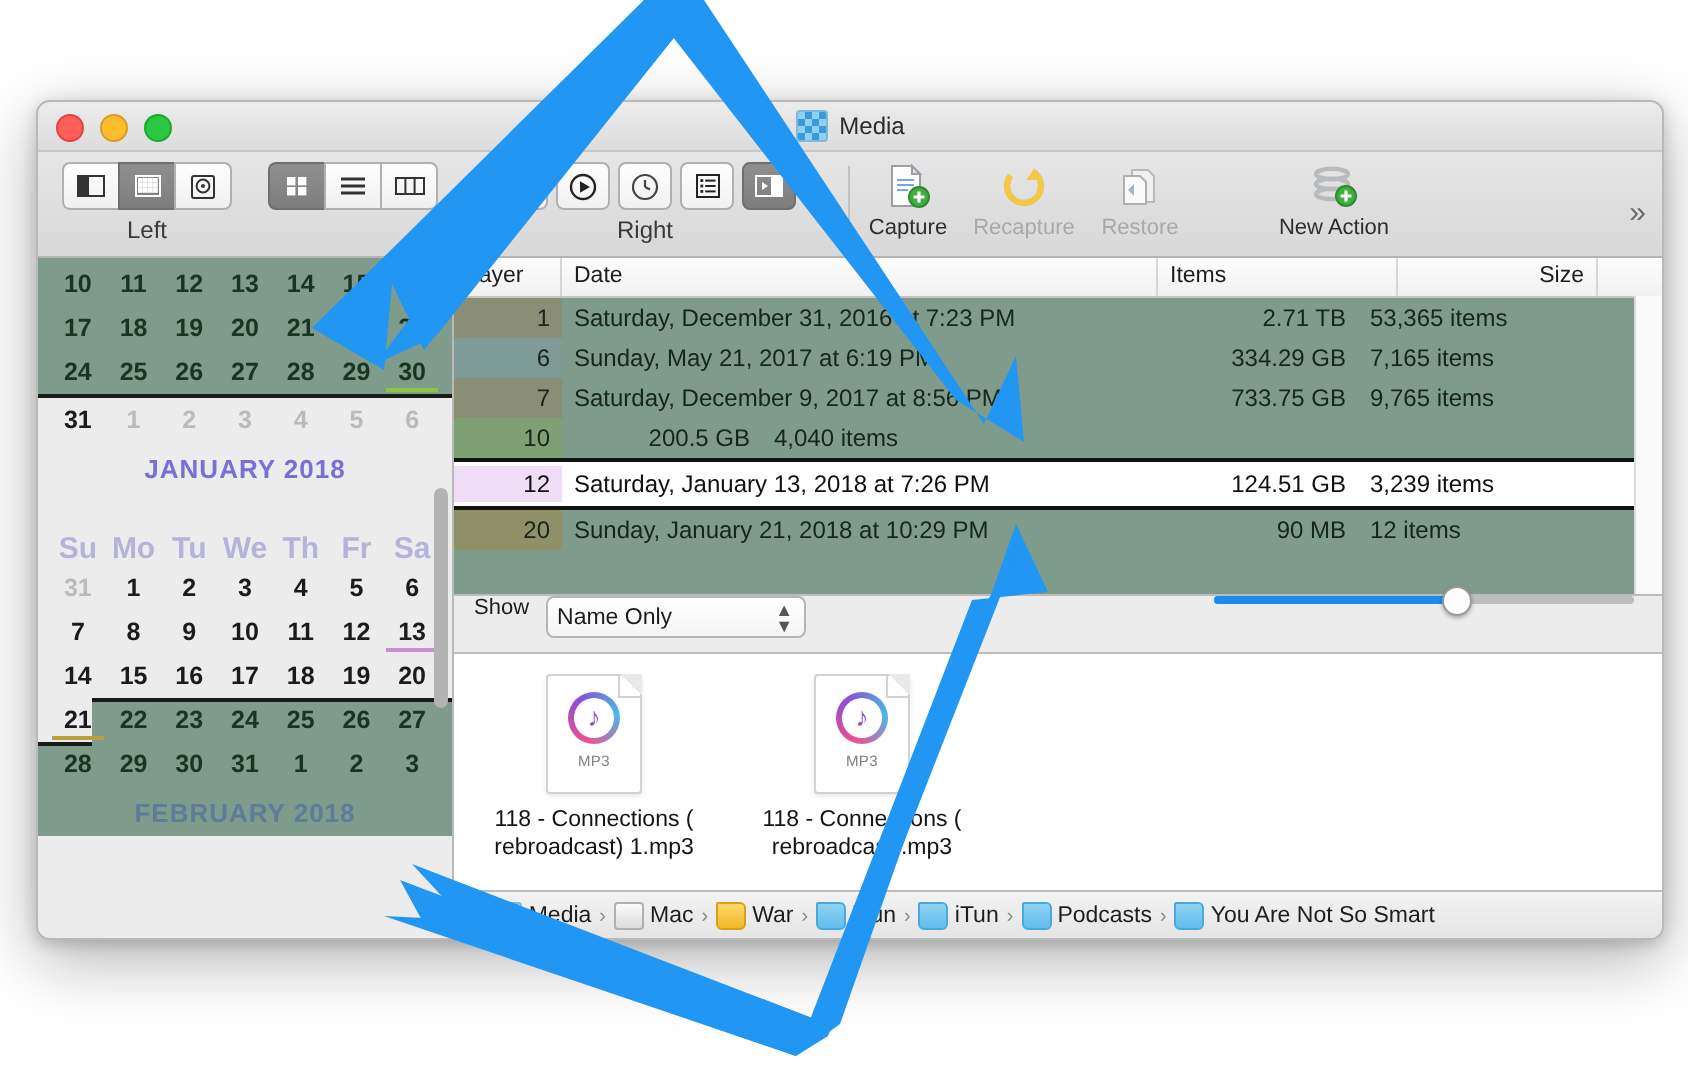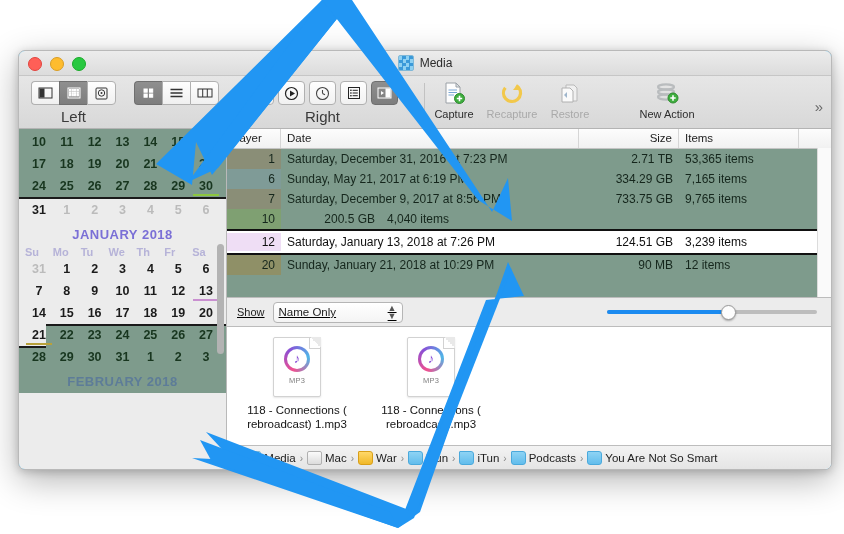--- a/index.html
+++ b/index.html
@@ -59,21 +59,21 @@
     width: 27px; height: 22px;
     background: linear-gradient(#fefefe,#f0f0f0);
     border: 1px solid #b0b0b0;
     border-right-width: 0;
     display: flex; align-items: center; justify-content: center;
   }
   .seg-btn:first-child { border-radius: 4px 0 0 4px; }
   .seg-btn:last-child { border-radius: 0 4px 4px 0; border-right-width: 1px; }
   .seg-btn.on { background: linear-gradient(#8f8f8f,#7d7d7d); border-color:#6f6f6f; }
   .seg-btn.on svg { stroke: #ffffff; fill:#ffffff; }
-  .tb-label { font-size: 15px; color: #3a3a3a; margin-top: 3px; }
+  .tb-label { font-size: 12px; color: #3a3a3a; margin-top: 3px; }
 
   .round-seg { display:flex; gap: 4px; margin-top:5px; }
   .round-btn {
     width: 25px; height: 22px; border-radius: 4px;
     background: linear-gradient(#fefefe,#f1f1f1);
     border: 1px solid #b0b0b0;
     display:flex; align-items:center; justify-content:center;
   }
   .round-btn.on { background: linear-gradient(#8f8f8f,#7d7d7d); border-color:#6f6f6f; }
 
@@ -97,21 +97,21 @@
 
   
   .cal { position:absolute; left:0; top:0; width: 207px; }
   .cal-month {
     text-align:center; font-size: 13px; font-weight: bold;
     letter-spacing: .5px; padding: 6px 0 4px;
   }
   .cal-month.jan { color:#7a6fd6; }
   .cal-month.feb { color:#5d7c98; }
   .cal-dow { display:grid; grid-template-columns: repeat(7, 1fr); padding: 0 6px; }
-  .cal-dow span { font-size:11px; color:#b6b3d8; font-weight:bold; }
+  .cal-dow span { text-align:center; font-size:15px; color:#b6b3d8; font-weight:bold;margin-top:20px; }
   .cal-grid { display:grid; grid-template-columns: repeat(7, 1fr); padding: 0 6px; }
   .cal-grid div {
     text-align:center; font-size: 12.5px; font-weight: bold;
     color: #1b1b1b; padding: 4px 0 4px; position: relative;
   }
   .cal-grid div.mut { color:#bbbbbb; }
   .cal-grid div.onsel { color:#18361f; }
   .sel-band { background:#7e9b8c; }
   .cal-mark::after{
     content:""; position:absolute; left:50%; bottom:1px; transform:translateX(-50%);
@@ -151,21 +151,21 @@
   .trow.sel { background:#ffffff; color:#101010; border-top:2px solid #111; border-bottom:2px solid #111; height:22px;}
   .trow.sel .c { height:18px; line-height:18px; }
   .trow.sel .c.layer { background:#efdef5; }
   .blank-row { height: 22px; background:#7e9b8c; }
 
   .tbl-scroll-v { position:absolute; right:0; top:19px; width:13px; bottom:0; background:#fafafa; border-left:1px solid #dcdcdc;}
 
   
   .showbar {
     height: 28px; background:#ececec; border-top:1px solid #bcbcbc; border-bottom:1px solid #bcbcbc;
-    display:flex; align-items:center; padding: 0 10px; gap: 8px; position:relative;text-decoration:underline;
+    display:flex; align-items:flex-start; padding: 0 10px; gap: 8px; position:relative;
   }
   .show-label { font-size: 11px; color:#1d1d1d; }
   .popup {
     width: 118px; height: 19px; border-radius: 4px;
     background: linear-gradient(#ffffff,#f4f4f4);
     border: 1px solid #b5b5b5;
     display:flex; align-items:center; justify-content:space-between;
     padding: 0 5px; font-size: 11.5px; color:#1c1c1c;
   }
   .stepper { font-size:9px; line-height:8px; color:#555; display:flex; flex-direction:column;}
@@ -542,22 +542,22 @@
       </div>
 
       <div class="left-scroll"></div>
     </div>
 
     <div class="right-pane">
 
       <div class="tbl-head">
         <div class="th layer">Layer</div>
         <div class="th date">Date</div>
+        <div class="th items">Items</div>
         <div class="th size">Size</div>
-        <div class="th items">Items</div>
         <div class="th last"></div>
       </div>
 
       <div class="tbl-body">
 
         <div class="trow" style="background:#7e9b8c;">
           <div class="c layer" style="background:#8a8e77;">1</div>
           <div class="c date">Saturday, December 31, 2016 at 7:23 PM</div>
           <div class="c size">2.71 TB</div>
           <div class="c items">53,365 items</div>

